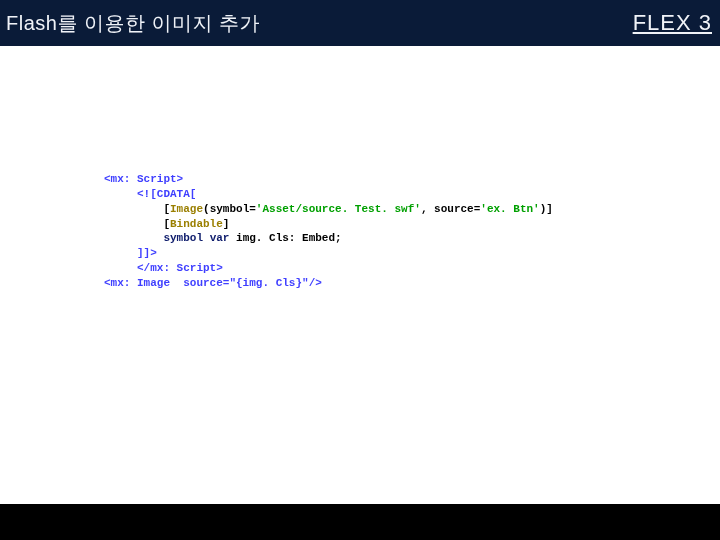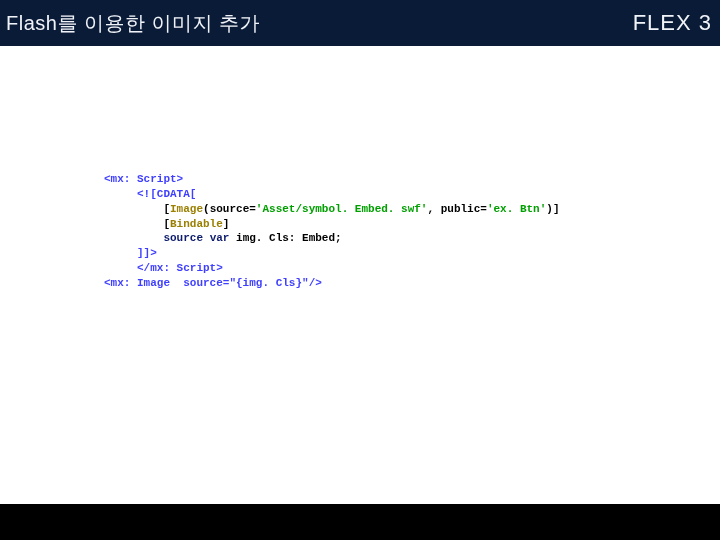--- a/index.html
+++ b/index.html
@@ -17,20 +17,21 @@
     color: #f0f3f8;
     font-size: 20px;
     font-weight: 400;
     letter-spacing: 0.5px;
   }
   .title-right {
     color: #f0f3f8;
     font-size: 22px;
     font-weight: 400;
     letter-spacing: 1px;
+    text-decoration: underline;
   }
   .content {
     position: absolute;
     top: 172px;
     left: 104px;
     right: 40px;
   }
   .code {
     font-family: "Courier New", monospace;
     font-size: 11px;
@@ -58,22 +59,22 @@
 <div class="slide">
 
   <div class="header">
     <div class="title-left">Flash를 이용한 이미지 추가</div>
     <div class="title-right">FLEX 3</div>
   </div>
 
   <div class="content">
     <div class="code"><span class="kw-tag">&lt;mx: Script&gt;</span>
 <span class="kw-tag">     &lt;![CDATA[</span>
-<span>         [</span><span class="kw-yellow">Image</span><span>(source=</span><span class="kw-str">'Asset/symbol. Embed. swf'</span><span>, public=</span><span class="kw-str">'ex. Btn'</span><span>)]</span>
+<span>         [</span><span class="kw-yellow">Image</span><span>(symbol=</span><span class="kw-str">'Asset/source. Test. swf'</span><span>, source=</span><span class="kw-str">'ex. Btn'</span><span>)]</span>
 <span>         [</span><span class="kw-yellow">Bindable</span><span>]</span>
-<span>         </span><span class="kw-navy">source</span><span> </span><span class="kw-navy">var</span><span> img. Cls: Embed;</span>
+<span>         </span><span class="kw-navy">symbol</span><span> </span><span class="kw-navy">var</span><span> img. Cls: Embed;</span>
 <span class="kw-tag">     ]]&gt;</span>
 <span class="kw-tag">     &lt;/mx: Script&gt;</span>
 <span class="kw-tag">&lt;mx: Image  source="{img. Cls}"/&gt;</span></div>
   </div>
 
   <div class="footer"></div>
 </div>
 
 </body></html>

